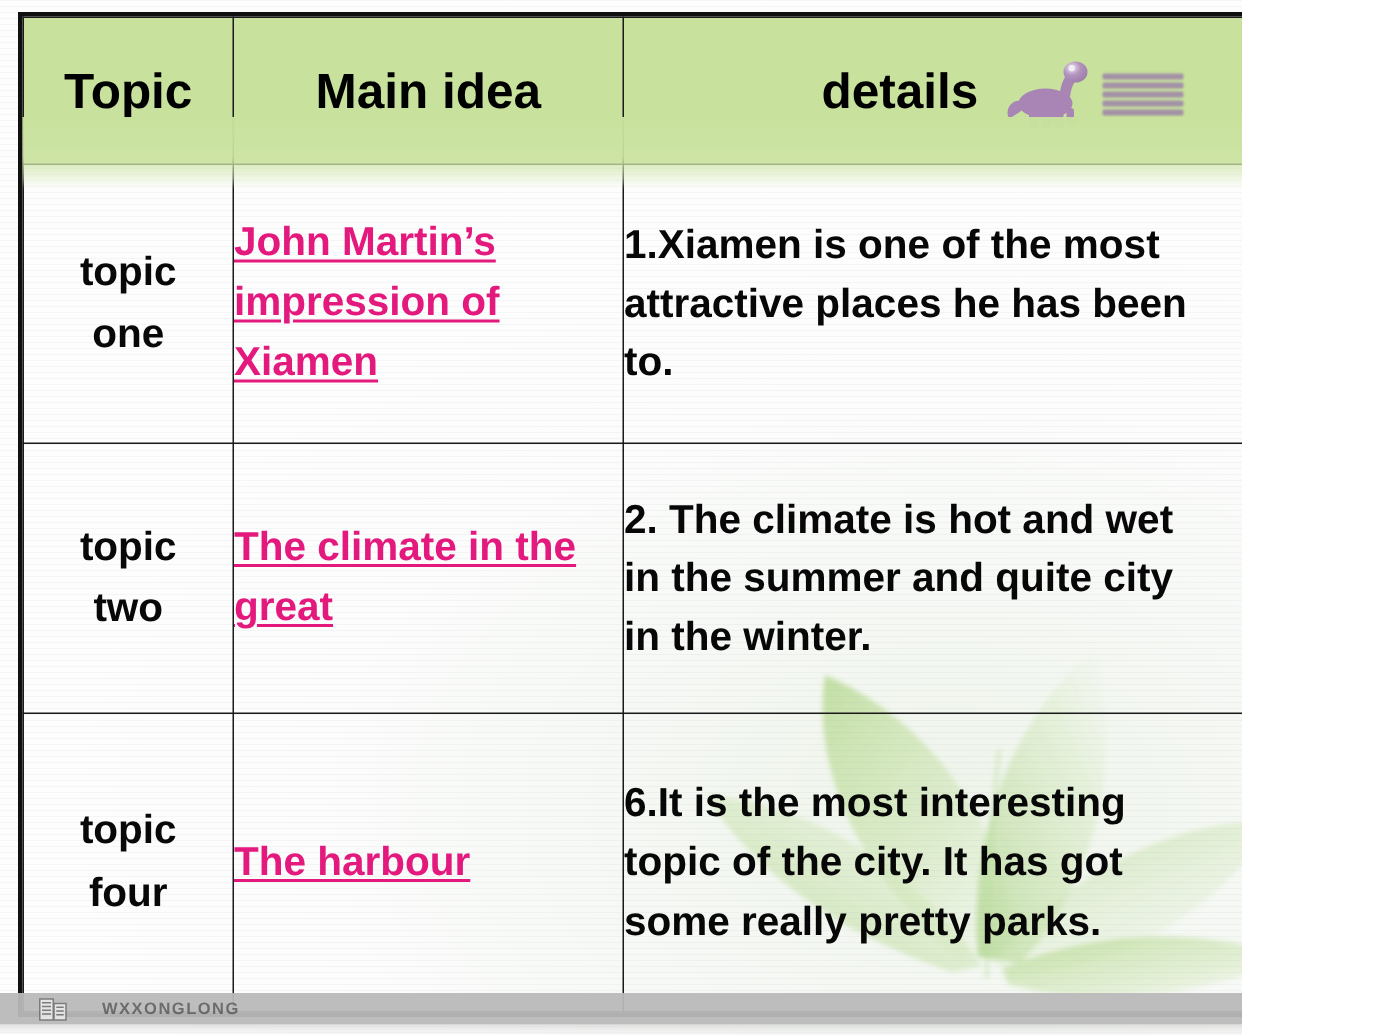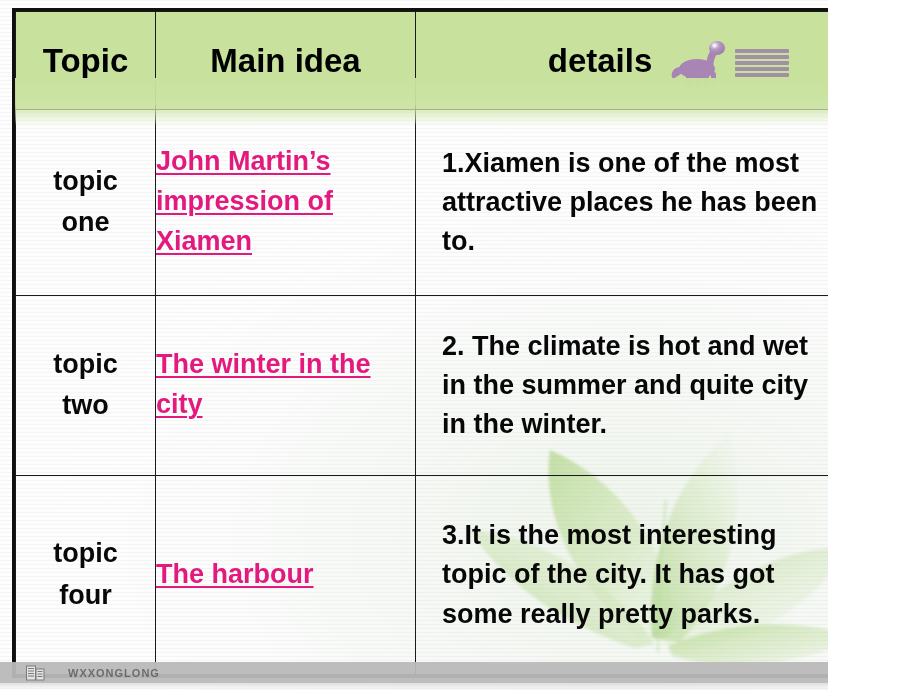--- a/index.html
+++ b/index.html
@@ -149,21 +149,20 @@
     padding-right: 0px;
     vertical-align: top;
     overflow: hidden;
   }
   .details-text {
     font-size: 27px;
     font-weight: bold;
     color: #070707;
     line-height: 1.45;
     white-space: nowrap;
-    margin-left: 26px;
   }
   .details-text span { display: block; }
 
   
   tr.r1 td { height: 140px; }
   tr.r2 td { height: 136px; }
   tr.r3 td { height: 147px; }
   tr.r4 td { height: 150px; }
 
   
@@ -333,21 +332,21 @@
             </div>
           </td>
         </tr>
 
         <tr class="r2">
           <td class="cell topic-cell">
             <div>topic</div>
             <div>two</div>
           </td>
           <td class="cell main-cell">
-            <span class="main-text">The winter in the city</span>
+            <span class="main-text">The climate in the great</span>
           </td>
           <td class="cell details-cell">
             <div class="details-text">
               <span>2. The climate is hot and wet</span>
               <span>in the summer and quite city</span>
               <span>in the winter.</span>
             </div>
           </td>
         </tr>
 
@@ -355,21 +354,21 @@
         <tr class="r4">
           <td class="cell topic-cell">
             <div>topic</div>
             <div>four</div>
           </td>
           <td class="cell main-cell">
             <span class="main-text">The harbour</span>
           </td>
           <td class="cell details-cell">
             <div class="details-text">
-              <span>3.It is the most interesting</span>
+              <span>6.It is the most interesting</span>
               <span>topic of the city. It has got</span>
               <span>some really pretty parks.</span>
             </div>
           </td>
         </tr>
       </tbody>
     </table>
   </div>
 
   <div class="green-bleed"></div>

